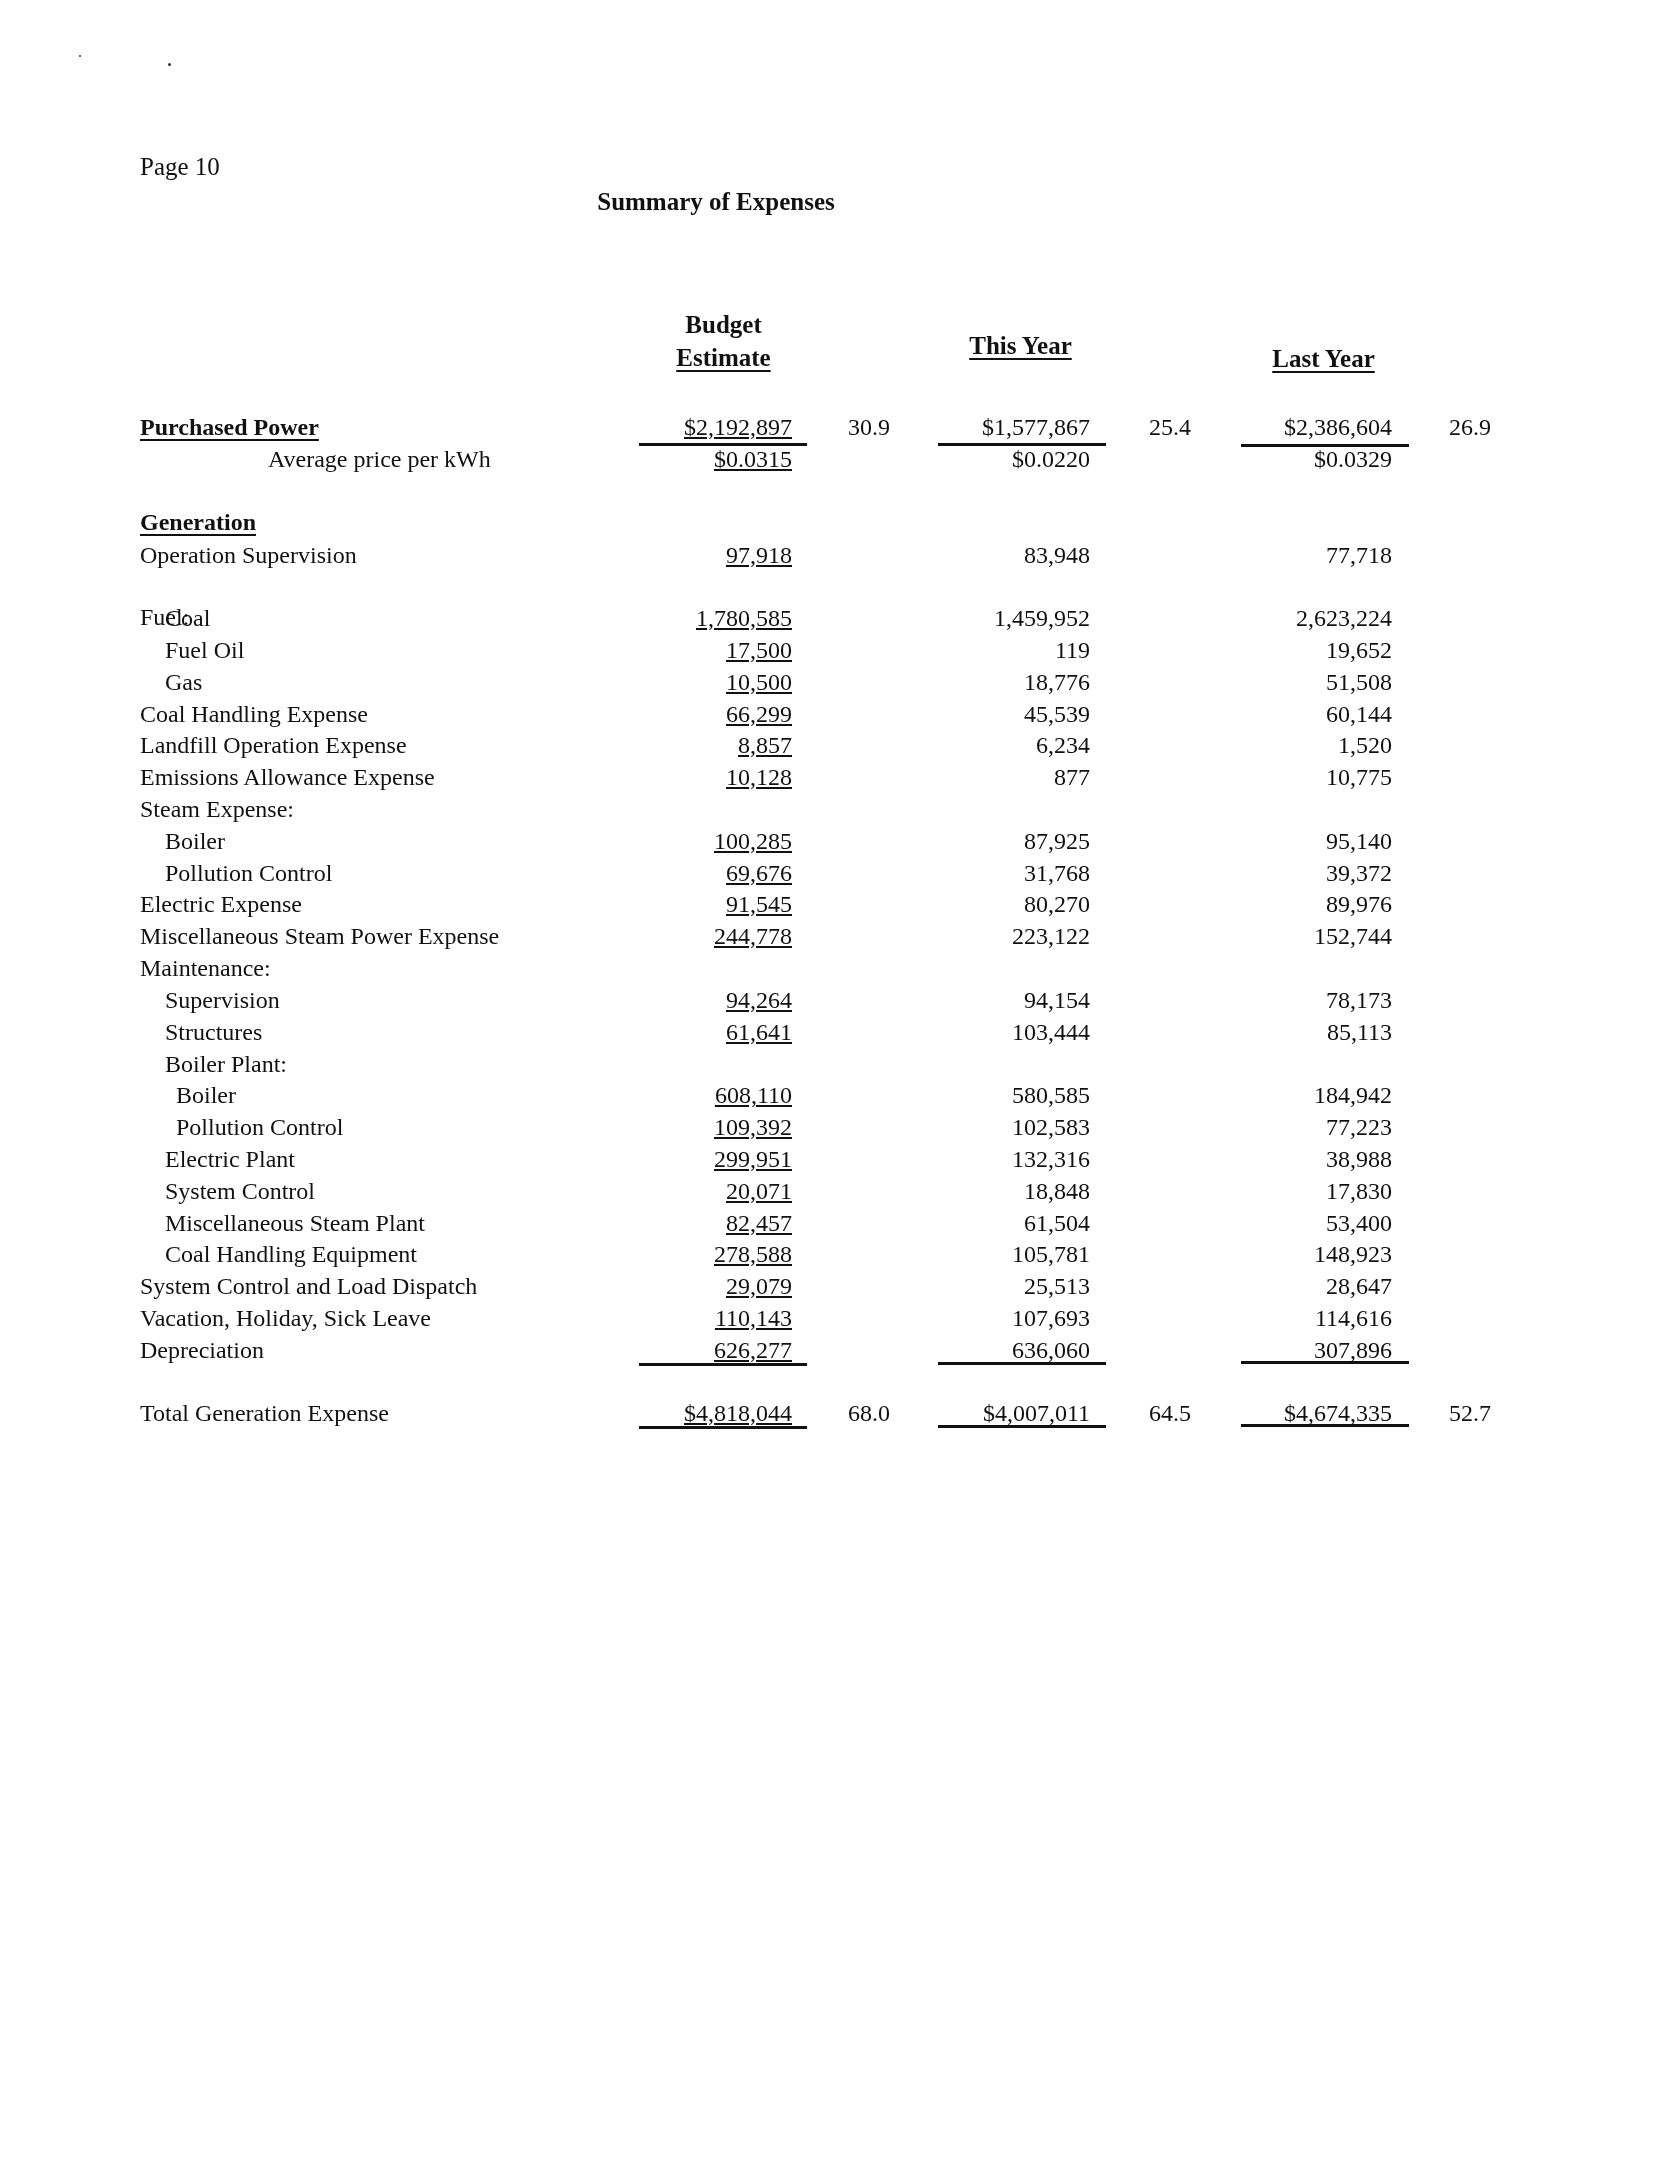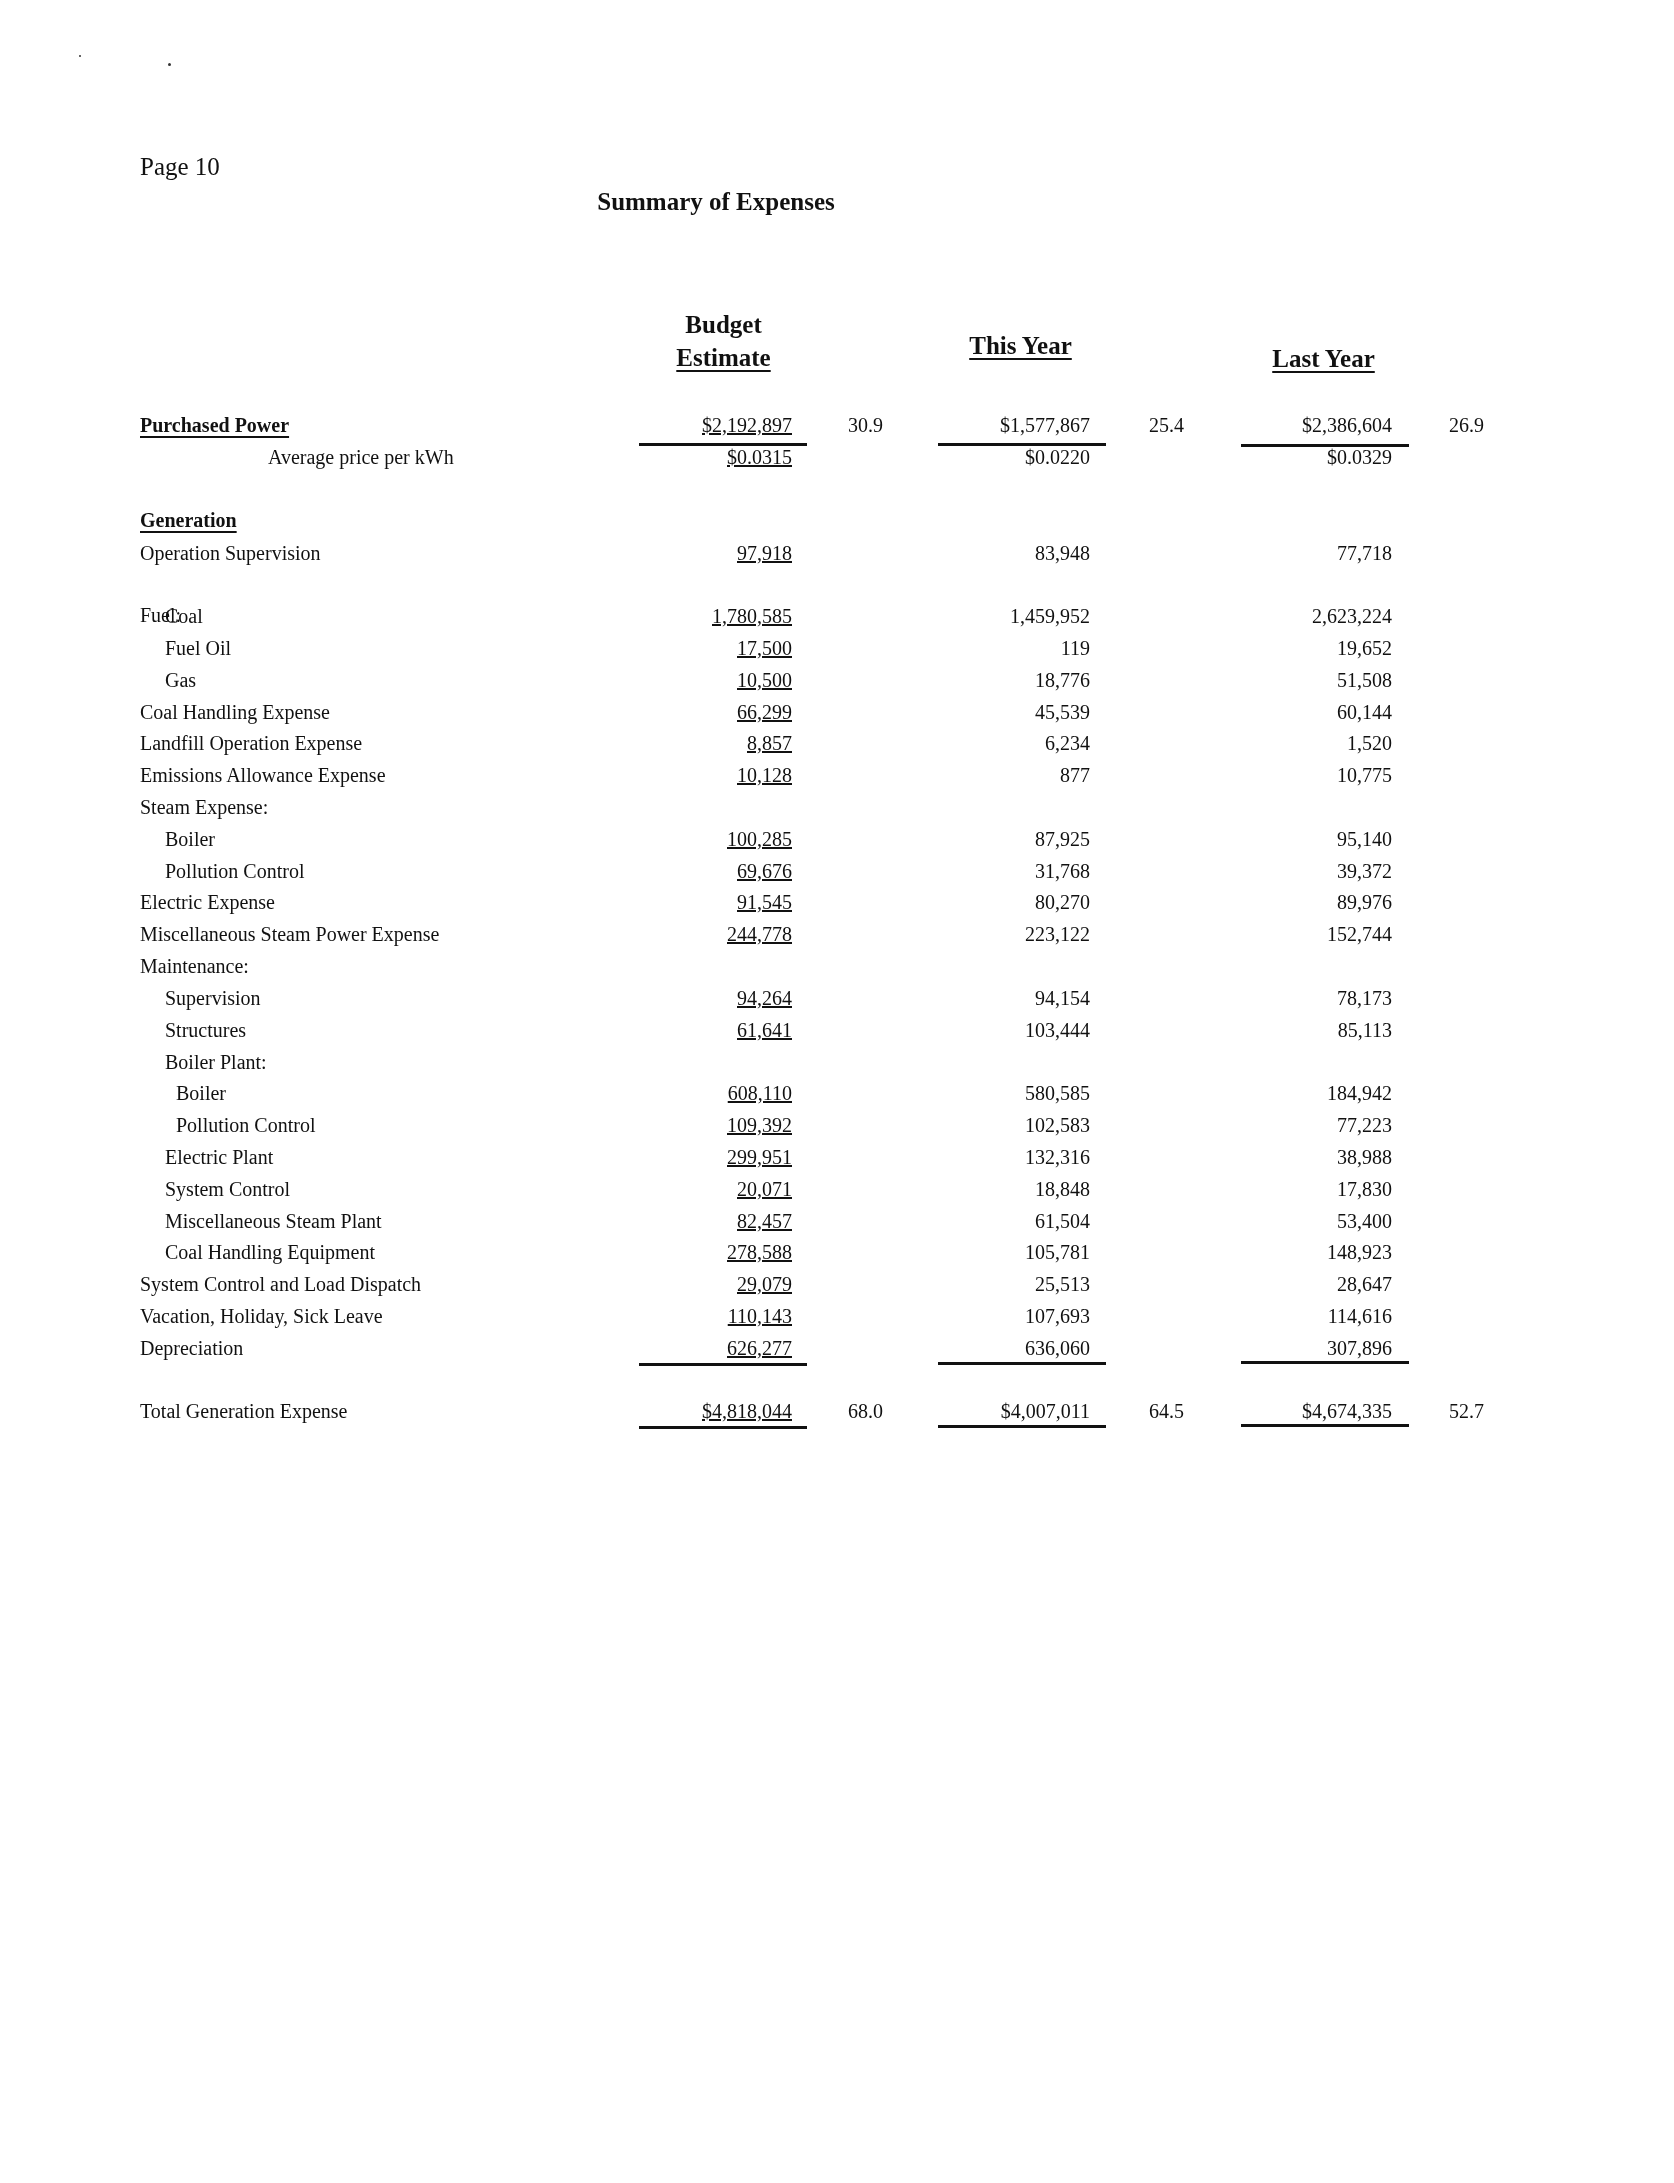--- a/index.html
+++ b/index.html
@@ -6,21 +6,21 @@
     body {
       width: 1675px; height: 2183px; position: relative; overflow: hidden;
       font-family: "Liberation Serif", "DejaVu Serif", serif; color: #111111;
     }
     .dot { position: absolute; width: 3px; height: 3px; background: #333; border-radius: 50%; }
     .page-num { position: absolute; left: 140px; top: 153px; font-size: 25px; }
     .title-block { position: absolute; left: 0; width: 1432px; top: 186px; text-align: center; font-weight: bold; font-size: 25px; line-height: 32px; }
     .title-block div { white-space: nowrap; }
     .col-head { position: absolute; font-weight: bold; font-size: 25px; text-align: center; line-height: 33px; }
     .col-head .u { text-decoration: underline; text-decoration-thickness: 2px; text-underline-offset: 4px; }
-    .row { position: absolute; left: 0; width: 1675px; height: 32px; font-size: 20px; }
+    .row { position: absolute; left: 0; width: 1675px; height: 32px; font-size: 24px; }
     .label { position: absolute; left: 140px; top: 0; white-space: nowrap; }
     .label.i1 { left: 165px; }
     .label.i2 { left: 176px; }
     .label.i3 { left: 268px; }
     .label.section { font-weight: bold; text-decoration: underline; text-decoration-thickness: 2px; text-underline-offset: 4px; }
     .val { position: absolute; top: 0; text-align: right; width: 178px; white-space: nowrap; }
     .v1 { left: 614px; text-decoration: underline; }
     .v2 { left: 912px; }
     .v3 { left: 1214px; }
     .pct { position: absolute; top: 0; white-space: nowrap; }

